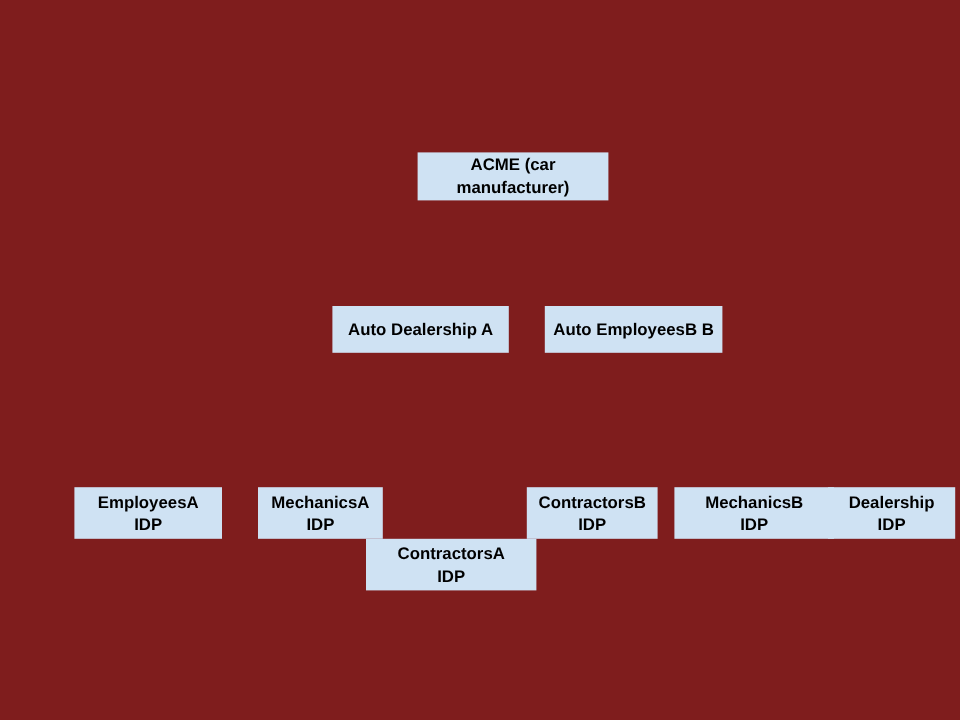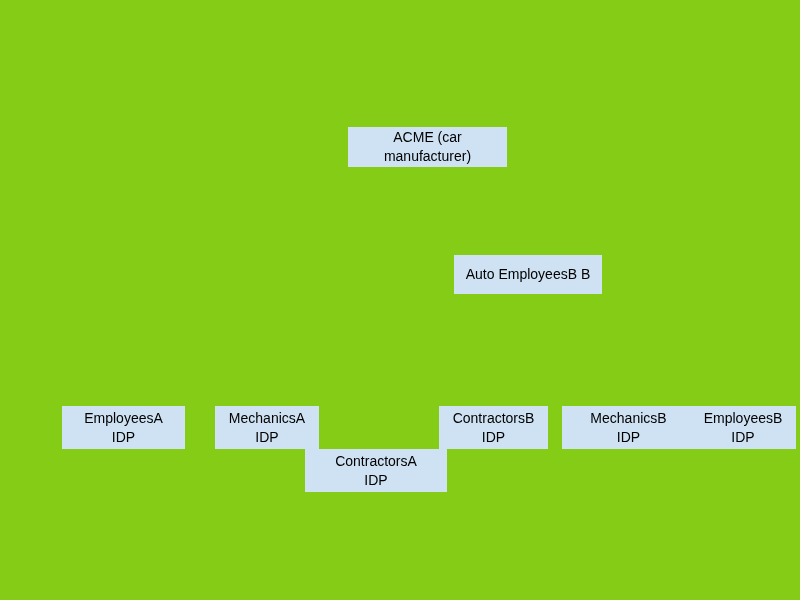--- a/index.html
+++ b/index.html
@@ -4,23 +4,24 @@
 <style>
   html, body {
     margin: 0;
     padding: 0;
     background: #000000;
   }
   .canvas {
     position: relative;
     width: 800px;
     height: 600px;
-    background: #84cc16;
+    background: #7f1d1d;
     overflow: hidden;
     font-family: "Liberation Sans", sans-serif;
+    font-weight: bold;
   }
   .node {
     position: absolute;
     background: #cfe2f3;
     color: #000000;
     display: flex;
     flex-direction: column;
     align-items: center;
     justify-content: center;
     text-align: center;
@@ -46,20 +47,23 @@
 </head>
 <body>
 
 <div class="canvas">
 
   <div class="node node-acme">
     <span>ACME (car</span>
     <span>manufacturer)</span>
   </div>
 
+  <div class="node node-dealership-a">
+    <span>Auto Dealership A</span>
+  </div>
   <div class="node node-dealership-b">
     <span>Auto EmployeesB B</span>
   </div>
 
   <div class="node node-employees-a">
     <span>EmployeesA</span>
     <span>IDP</span>
   </div>
   <div class="node node-mechanics-a">
     <span>MechanicsA</span>
@@ -71,17 +75,17 @@
   </div>
   <div class="node node-contractors-b">
     <span>ContractorsB</span>
     <span>IDP</span>
   </div>
   <div class="node node-mechanics-b">
     <span>MechanicsB</span>
     <span>IDP</span>
   </div>
   <div class="node node-employees-b">
-    <span>EmployeesB</span>
+    <span>Dealership</span>
     <span>IDP</span>
   </div>
 
 </div>
 
 </body></html>

